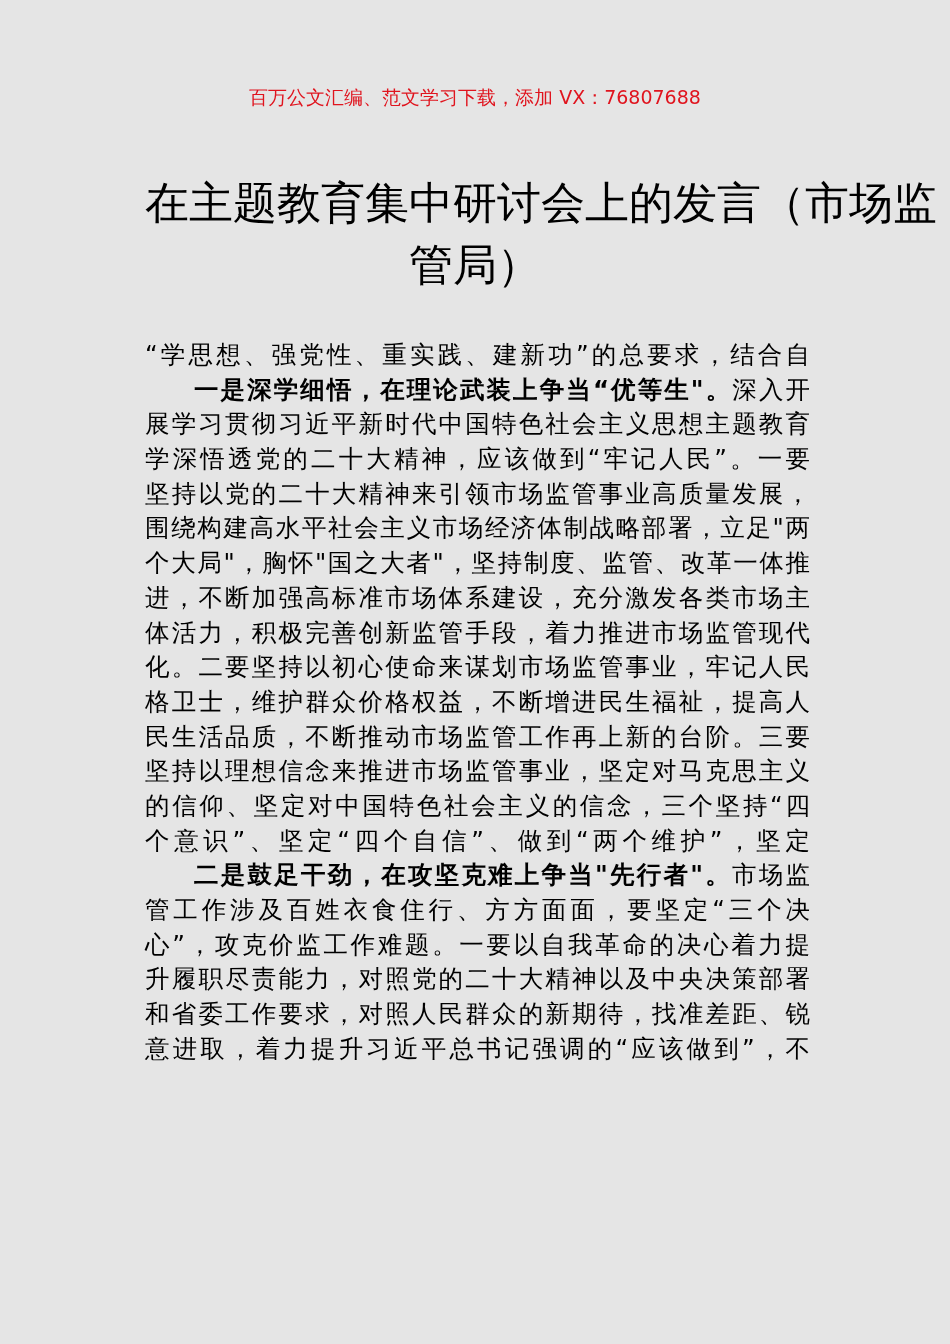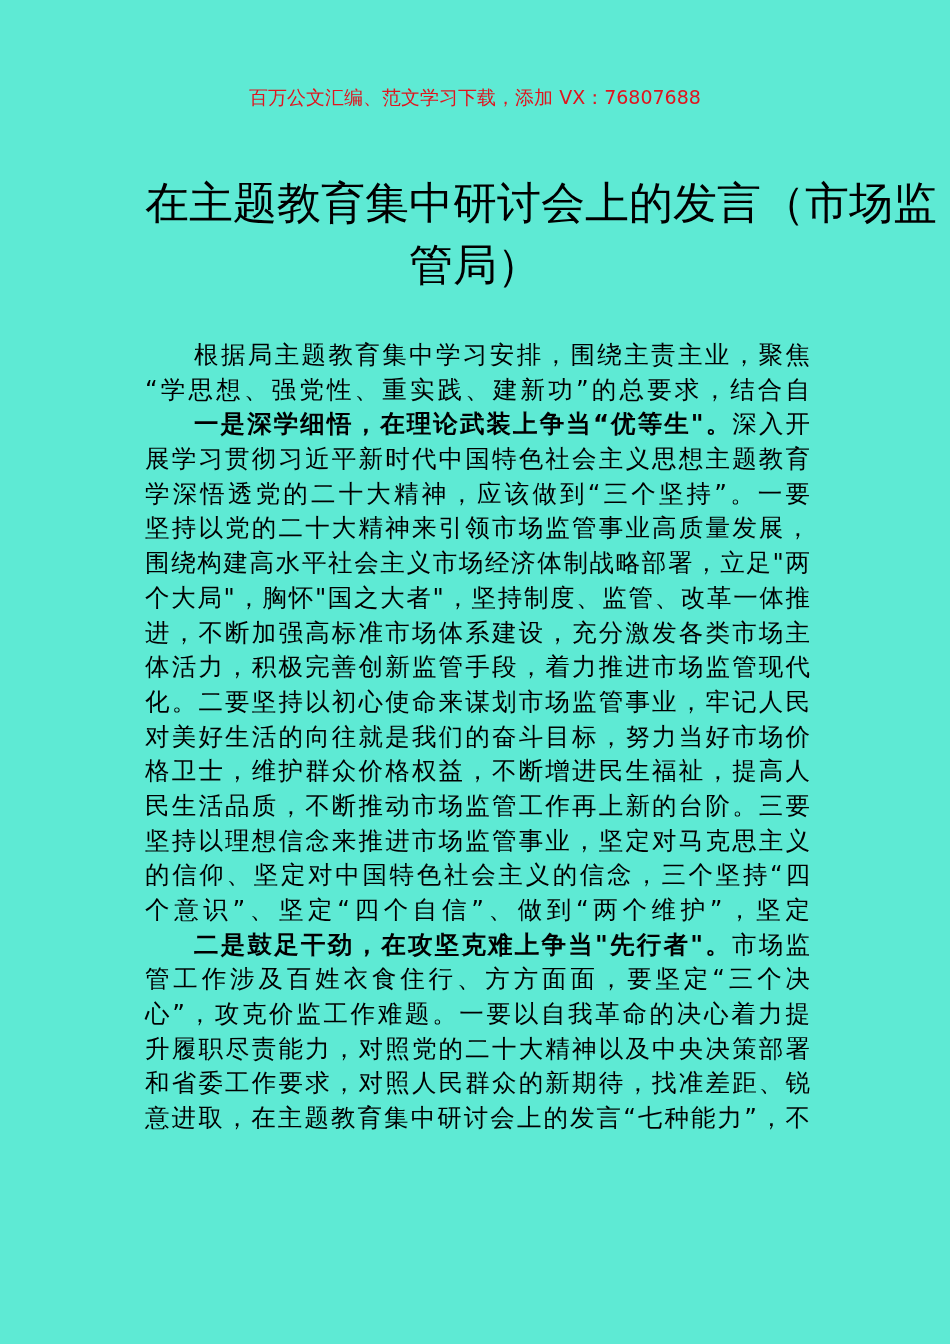--- a/index.html
+++ b/index.html
@@ -13,21 +13,21 @@
       position: relative;
       overflow: hidden;
       font-family: "DejaVu Sans", "Liberation Sans", sans-serif;
       color: #000000;
     }
     .page {
       position: absolute;
       left: 0; top: 0;
       width: 950px;
       height: 1344px;
-      background: #5eead4;
+      background: #e5e5e5;
     }
     .header-banner {
       position: absolute;
       top: 84px;
       left: 0;
       width: 950px;
       text-align: center;
       font-size: 19px;
       line-height: 26px;
       color: #e0141e;
@@ -81,45 +81,43 @@
   <div class="header-banner">百万公文汇编、范文学习下载，添加 VX：76807688</div>
 
   <div class="title">
     <span class="tline">在主题教育集中研讨会上的发言（市场监</span>
     <span class="tline">管局）</span>
   </div>
 
   <div class="body-text">
 
     <div>
-      <span class="line indent">根据局主题教育集中学习安排，围绕主责主业，聚焦</span>
       <span class="line">“学思想、强党性、重实践、建新功”的总要求，结合自</span>
     </div>
 
     <div>
       <span class="line indent"><span class="bold">一是深学细悟，在理论武装上争当“优等生"。</span><span>深入开</span></span>
       <span class="line">展学习贯彻习近平新时代中国特色社会主义思想主题教育</span>
-      <span class="line">学深悟透党的二十大精神，应该做到“三个坚持”。一要</span>
+      <span class="line">学深悟透党的二十大精神，应该做到“牢记人民”。一要</span>
       <span class="line">坚持以党的二十大精神来引领市场监管事业高质量发展，</span>
       <span class="line">围绕构建高水平社会主义市场经济体制战略部署，立足"两</span>
       <span class="line">个大局"，胸怀"国之大者"，坚持制度、监管、改革一体推</span>
       <span class="line">进，不断加强高标准市场体系建设，充分激发各类市场主</span>
       <span class="line">体活力，积极完善创新监管手段，着力推进市场监管现代</span>
       <span class="line">化。二要坚持以初心使命来谋划市场监管事业，牢记人民</span>
-      <span class="line">对美好生活的向往就是我们的奋斗目标，努力当好市场价</span>
       <span class="line">格卫士，维护群众价格权益，不断增进民生福祉，提高人</span>
       <span class="line">民生活品质，不断推动市场监管工作再上新的台阶。三要</span>
       <span class="line">坚持以理想信念来推进市场监管事业，坚定对马克思主义</span>
       <span class="line">的信仰、坚定对中国特色社会主义的信念，三个坚持“四</span>
       <span class="line">个意识”、坚定“四个自信”、做到“两个维护”，坚定</span>
     </div>
 
     <div>
       <span class="line indent"><span class="bold">二是鼓足干劲，在攻坚克难上争当"先行者"。</span><span>市场监</span></span>
       <span class="line">管工作涉及百姓衣食住行、方方面面，要坚定“三个决</span>
       <span class="line">心”，攻克价监工作难题。一要以自我革命的决心着力提</span>
       <span class="line">升履职尽责能力，对照党的二十大精神以及中央决策部署</span>
       <span class="line">和省委工作要求，对照人民群众的新期待，找准差距、锐</span>
-      <span class="line">意进取，在主题教育集中研讨会上的发言“七种能力”，不</span>
+      <span class="line">意进取，着力提升习近平总书记强调的“应该做到”，不</span>
     </div>
 
   </div>
 </div>
 
 </body></html>

